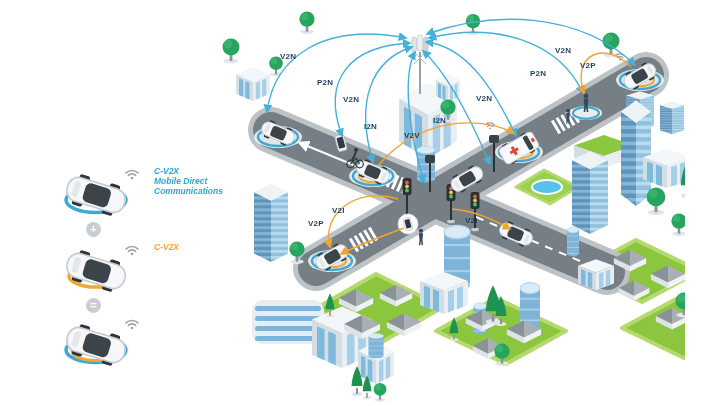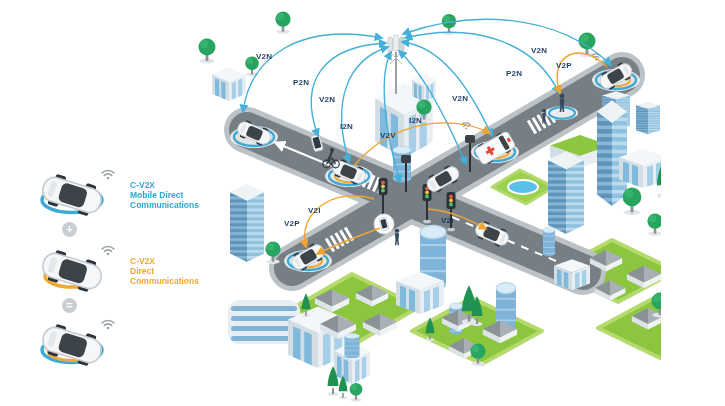--- a/index.html
+++ b/index.html
@@ -1,24 +1,24 @@
 <!DOCTYPE html>
 <html><head>
 <meta charset="utf-8">
 <style>
   html,body{margin:0;padding:0;background:#ffffff;}
   .stage{position:relative;width:661px;height:406px;overflow:hidden;background:#ffffff;
-         font-family:"Liberation Sans",sans-serif;}
+         font-family:"Liberation Sans",sans-serif;margin-left:24px;}
   .stage svg.scene{position:absolute;left:0;top:0;}
   
   .link-label{position:absolute;font-size:8px;font-weight:bold;color:#1d3c5e;
               letter-spacing:.2px;white-space:nowrap;}
   
   .legend{position:absolute;left:26px;top:166px;width:198px;height:232px;}
-  .legend-item{position:absolute;left:0;display:flex;align-items:center;}
+  .legend-item{position:absolute;left:0;display:flex;font-style:italic;}
   .legend-item .licon{width:100px;height:58px;flex:0 0 100px;}
   .legend-text{font-size:8.5px;font-weight:bold;line-height:1.2;margin-left:4px;}
   .legend-text.c-blue{color:#2aa9d2;}
   .legend-text.c-orange{color:#f0a830;}
   .legend-text.c-dark{color:#4b4b4b;}
   .legend-op{position:absolute;left:36px;width:15px;height:15px;border-radius:50%;
              background:#c9ced2;color:#ffffff;font-size:11px;font-weight:bold;
              display:flex;align-items:center;justify-content:center;line-height:1;}
 </style>
 </head>
@@ -429,21 +429,20 @@
 
   <div class="legend-item" style="top:76px">
     <svg class="licon" viewBox="0 0 100 58">
       <ellipse cx="46" cy="34" rx="32" ry="13" fill="#ffffff"></ellipse>
       <ellipse cx="46" cy="34" rx="27" ry="11" fill="none" stroke="#f0a830" stroke-width="3.5"></ellipse>
       <use href="#lcar" transform="translate(46,29)"></use>
       <use href="#wifi" transform="translate(82,10)"></use>
     </svg>
     <div class="legend-text c-orange">
       <div>C-V2X</div>
-      <div>Direct Communications</div>
     </div>
   </div>
 
   <div class="legend-op" style="top:132px">
     <span>=</span>
   </div>
 
   <div class="legend-item" style="top:150px">
     <svg class="licon" viewBox="0 0 100 58">
       <ellipse cx="46" cy="34" rx="34" ry="14" fill="#ffffff"></ellipse>

